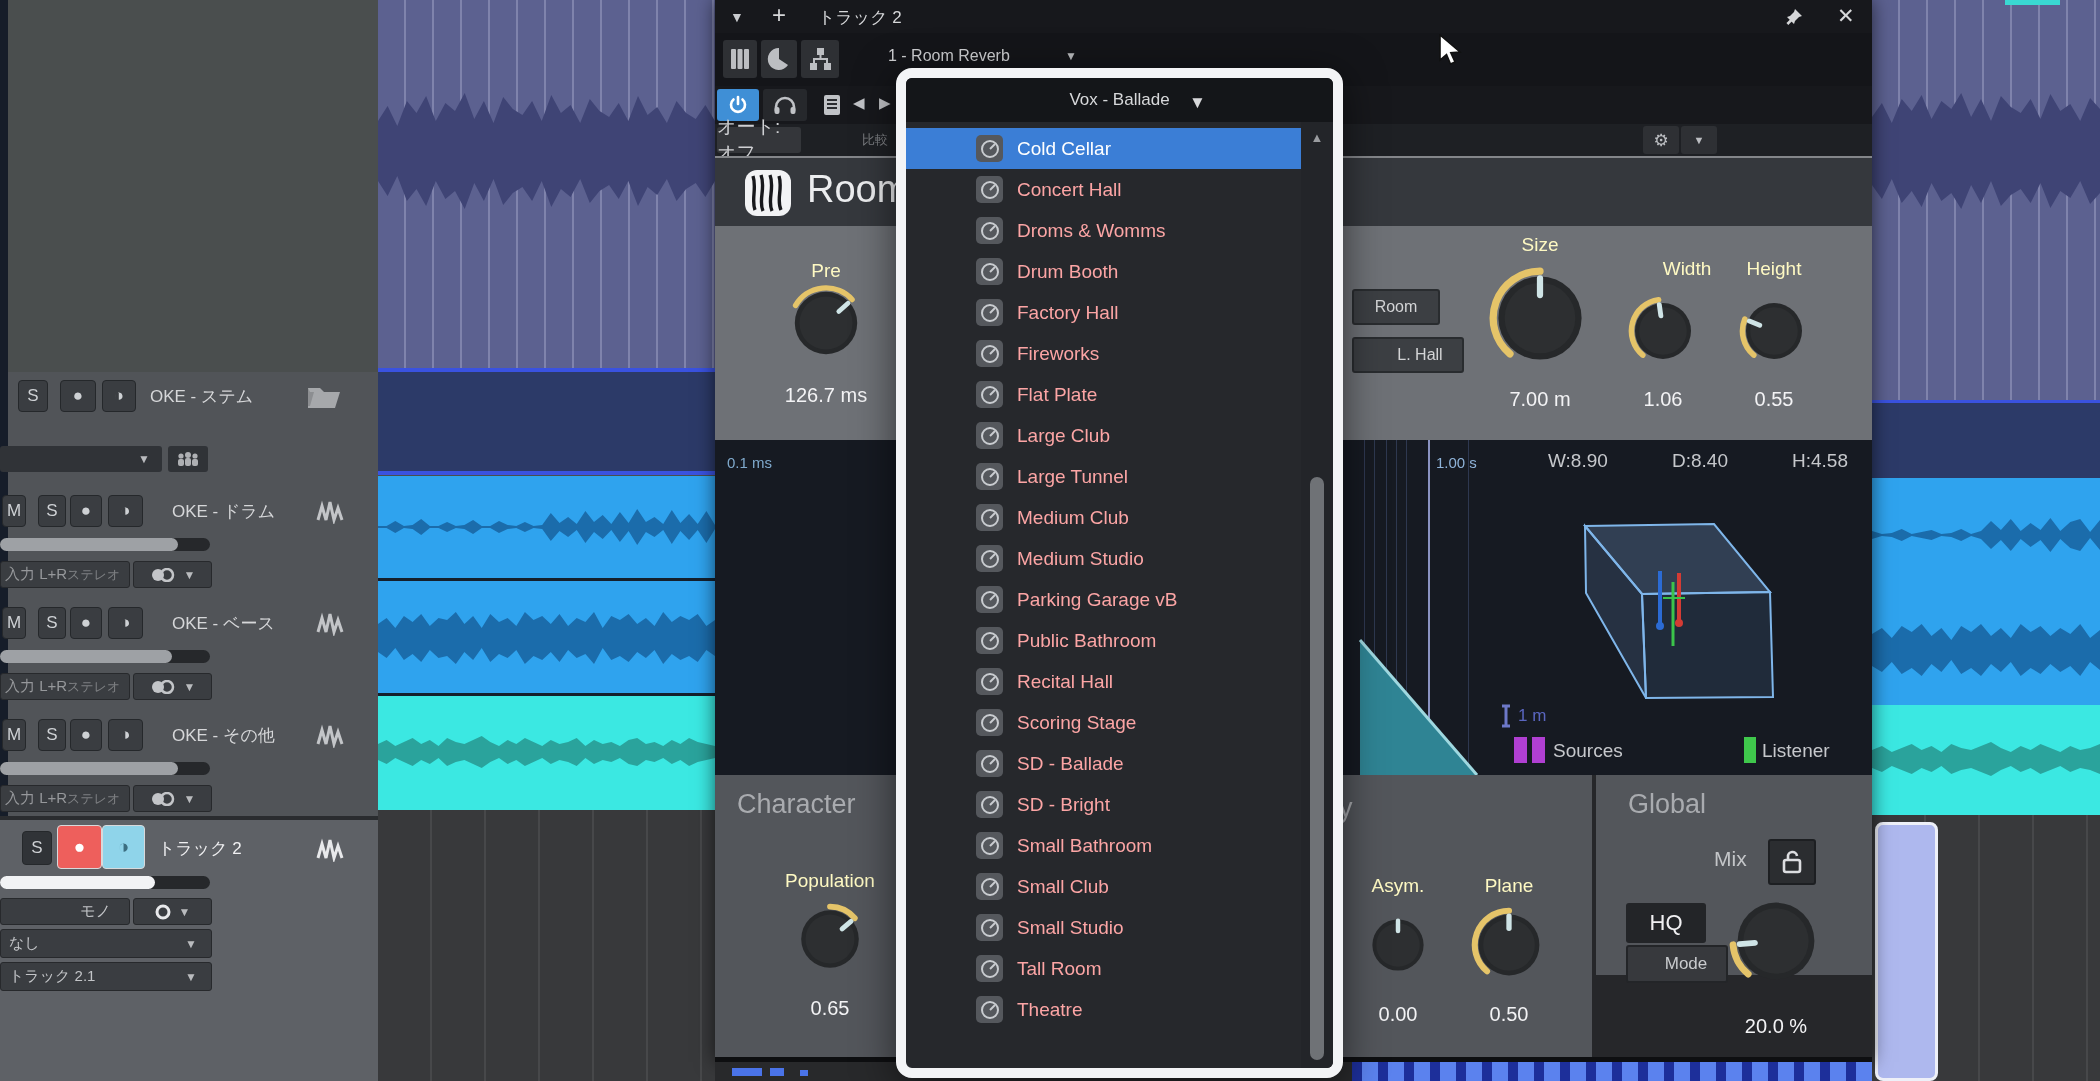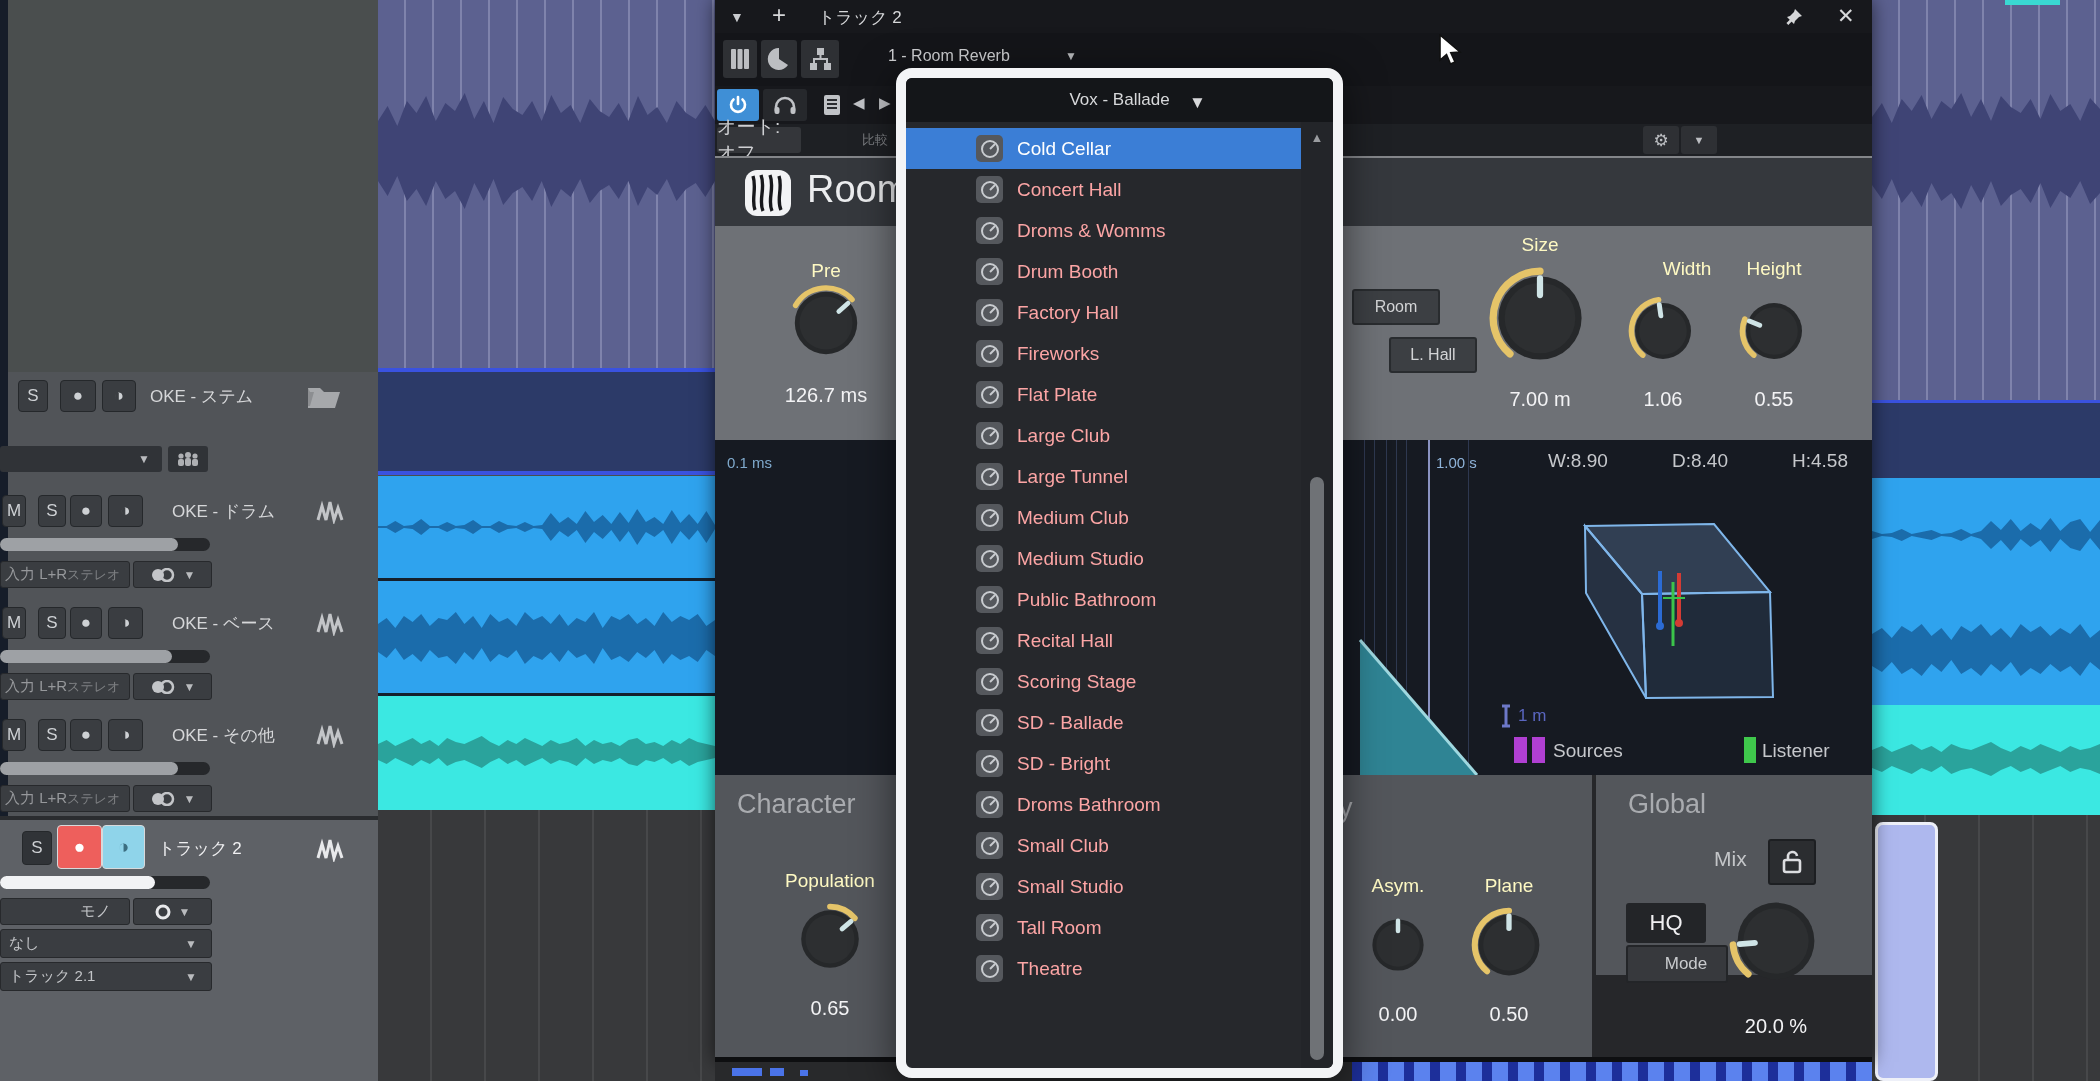--- a/index.html
+++ b/index.html
@@ -318,21 +318,21 @@
       <div class="knob-label" style="left:111px;top:34px;">Pre</div>
       <svg class="abs" style="left:72px;top:58px;" width="78" height="78" viewBox="0 0 100 100">
         <path d="M11 27.5 A45 45 0 0 1 83.4 19.9" stroke="#e5c469" stroke-width="7" fill="none" stroke-linecap="round"></path>
         <circle cx="50" cy="50" r="40" fill="#26282a"></circle>
           <circle cx="50" cy="50" r="34" fill="#2d2f31"></circle>
         <line x1="50" y1="12" x2="50" y2="28" stroke="#cfe4e6" stroke-width="6" stroke-linecap="round" transform="rotate(48 50 50)"></line>
       </svg>
       <div class="knob-value" style="left:111px;top:158px;">126.7 ms</div>
 
       <div class="typebtn" style="left:637px;top:63px;width:84px;height:32px;">Room</div>
-      <div class="typebtn" style="left:674px;top:111px;width:84px;height:32px;">L. Hall</div>
+      <div class="typebtn" style="left:637px;top:111px;width:84px;height:32px;padding-left:24px;">L. Hall</div>
 
       <div class="knob-label" style="left:825px;top:8px;">Size</div>
       <svg class="abs" style="left:773px;top:40px;" width="104" height="104" viewBox="0 0 100 100">
         <path d="M21.1 84.5 A45 45 0 0 1 50 5" stroke="#e5c469" stroke-width="7" fill="none" stroke-linecap="round"></path>
         <circle cx="50" cy="50" r="40" fill="#26282a"></circle>
           <circle cx="50" cy="50" r="34" fill="#2d2f31"></circle>
         <line x1="50" y1="12" x2="50" y2="28" stroke="#cfe4e6" stroke-width="6" stroke-linecap="round"></line>
       </svg>
       <div class="knob-value" style="left:825px;top:162px;">7.00 m</div>
 
@@ -567,20 +567,29 @@
           </span>
           <span class="plab">Medium Studio</span>
         </div>
         <div class="preset-row">
           <span class="picon">
             <svg width="20" height="20" viewBox="0 0 20 20">
               <circle cx="10" cy="10" r="8" fill="none" stroke="#c9ccd0" stroke-width="2"></circle>
               <line x1="10" y1="10" x2="15" y2="5" stroke="#c9ccd0" stroke-width="2"></line>
             </svg>
           </span>
+          <span class="plab">Parking Garage vB</span>
+        </div>
+        <div class="preset-row">
+          <span class="picon">
+            <svg width="20" height="20" viewBox="0 0 20 20">
+              <circle cx="10" cy="10" r="8" fill="none" stroke="#c9ccd0" stroke-width="2"></circle>
+              <line x1="10" y1="10" x2="15" y2="5" stroke="#c9ccd0" stroke-width="2"></line>
+            </svg>
+          </span>
           <span class="plab">Public Bathroom</span>
         </div>
         <div class="preset-row">
           <span class="picon">
             <svg width="20" height="20" viewBox="0 0 20 20">
               <circle cx="10" cy="10" r="8" fill="none" stroke="#c9ccd0" stroke-width="2"></circle>
               <line x1="10" y1="10" x2="15" y2="5" stroke="#c9ccd0" stroke-width="2"></line>
             </svg>
           </span>
           <span class="plab">Recital Hall</span>
@@ -612,21 +621,21 @@
           </span>
           <span class="plab">SD - Bright</span>
         </div>
         <div class="preset-row">
           <span class="picon">
             <svg width="20" height="20" viewBox="0 0 20 20">
               <circle cx="10" cy="10" r="8" fill="none" stroke="#c9ccd0" stroke-width="2"></circle>
               <line x1="10" y1="10" x2="15" y2="5" stroke="#c9ccd0" stroke-width="2"></line>
             </svg>
           </span>
-          <span class="plab">Droms Bathroom</span>
+          <span class="plab">Small Bathroom</span>
         </div>
         <div class="preset-row">
           <span class="picon">
             <svg width="20" height="20" viewBox="0 0 20 20">
               <circle cx="10" cy="10" r="8" fill="none" stroke="#c9ccd0" stroke-width="2"></circle>
               <line x1="10" y1="10" x2="15" y2="5" stroke="#c9ccd0" stroke-width="2"></line>
             </svg>
           </span>
           <span class="plab">Small Club</span>
         </div>

